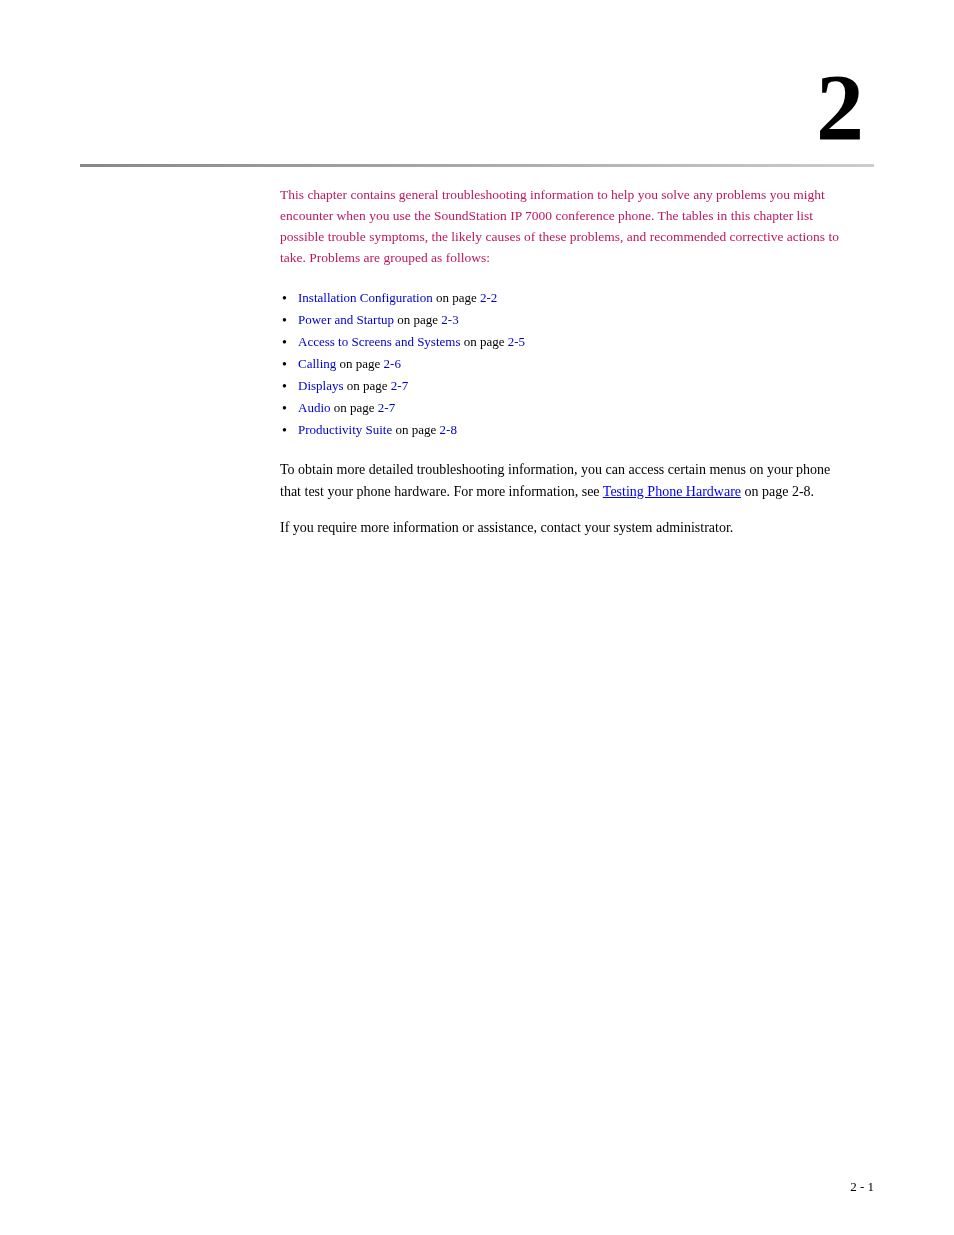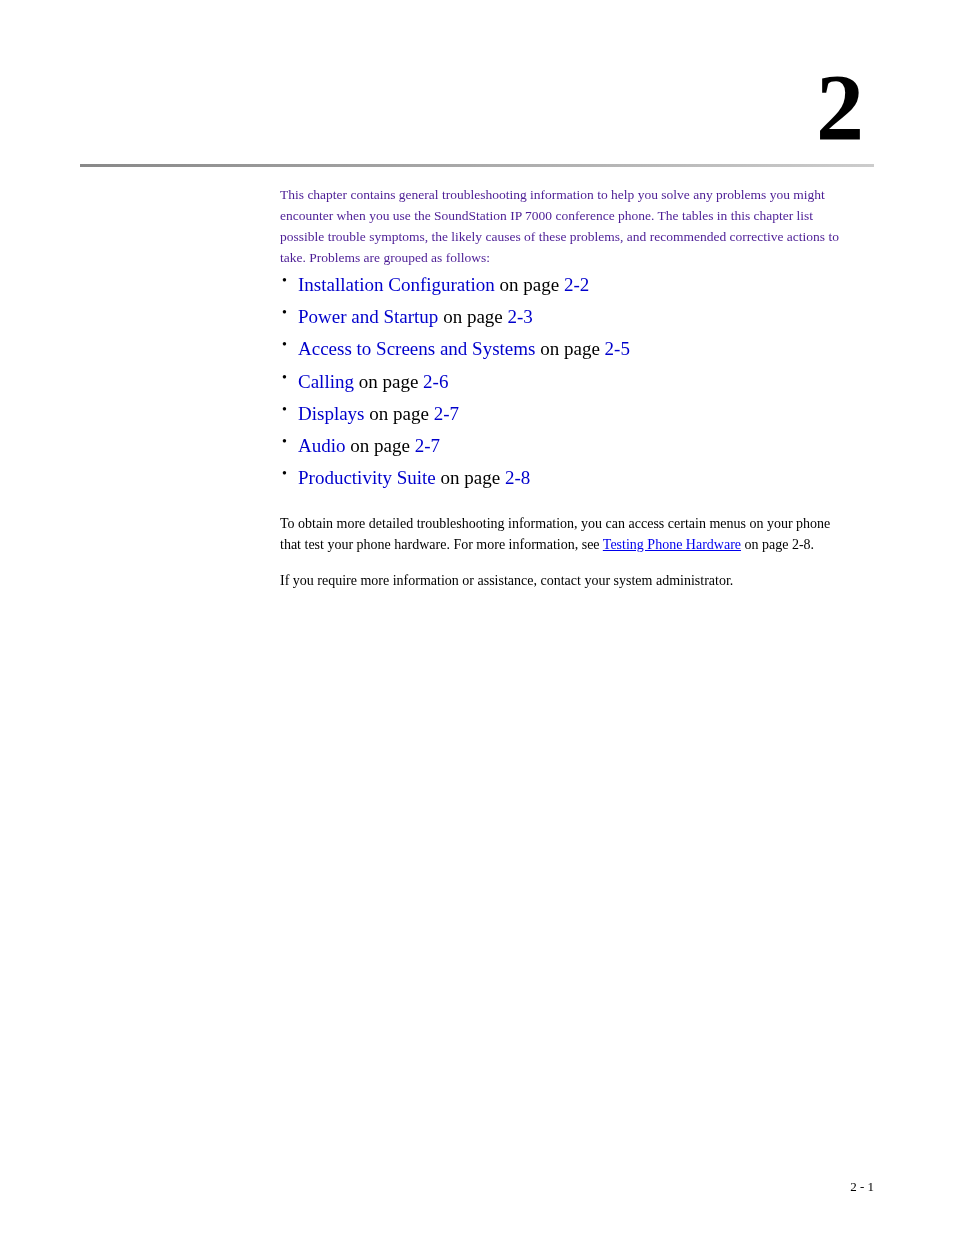--- a/index.html
+++ b/index.html
@@ -51,31 +51,32 @@
     }
 
     .content-area {
       margin-left: 200px;
       max-width: 560px;
     }
 
     .intro-paragraph {
       font-size: 13.5px;
       line-height: 1.55;
-      color: #4c1d95;
+      margin-bottom: 18px;
+      color: #be185d;
     }
 
     .bullet-list {
       list-style: none;
       margin-bottom: 18px;
       padding-left: 0;
     }
 
     .bullet-list li {
-      font-size: 19px;
+      font-size: 13px;
       line-height: 1.7;
       padding-left: 18px;
       position: relative;
       color: #000000;
     }
 
     .bullet-list li::before {
       content: '•';
       position: absolute;
       left: 2px;

